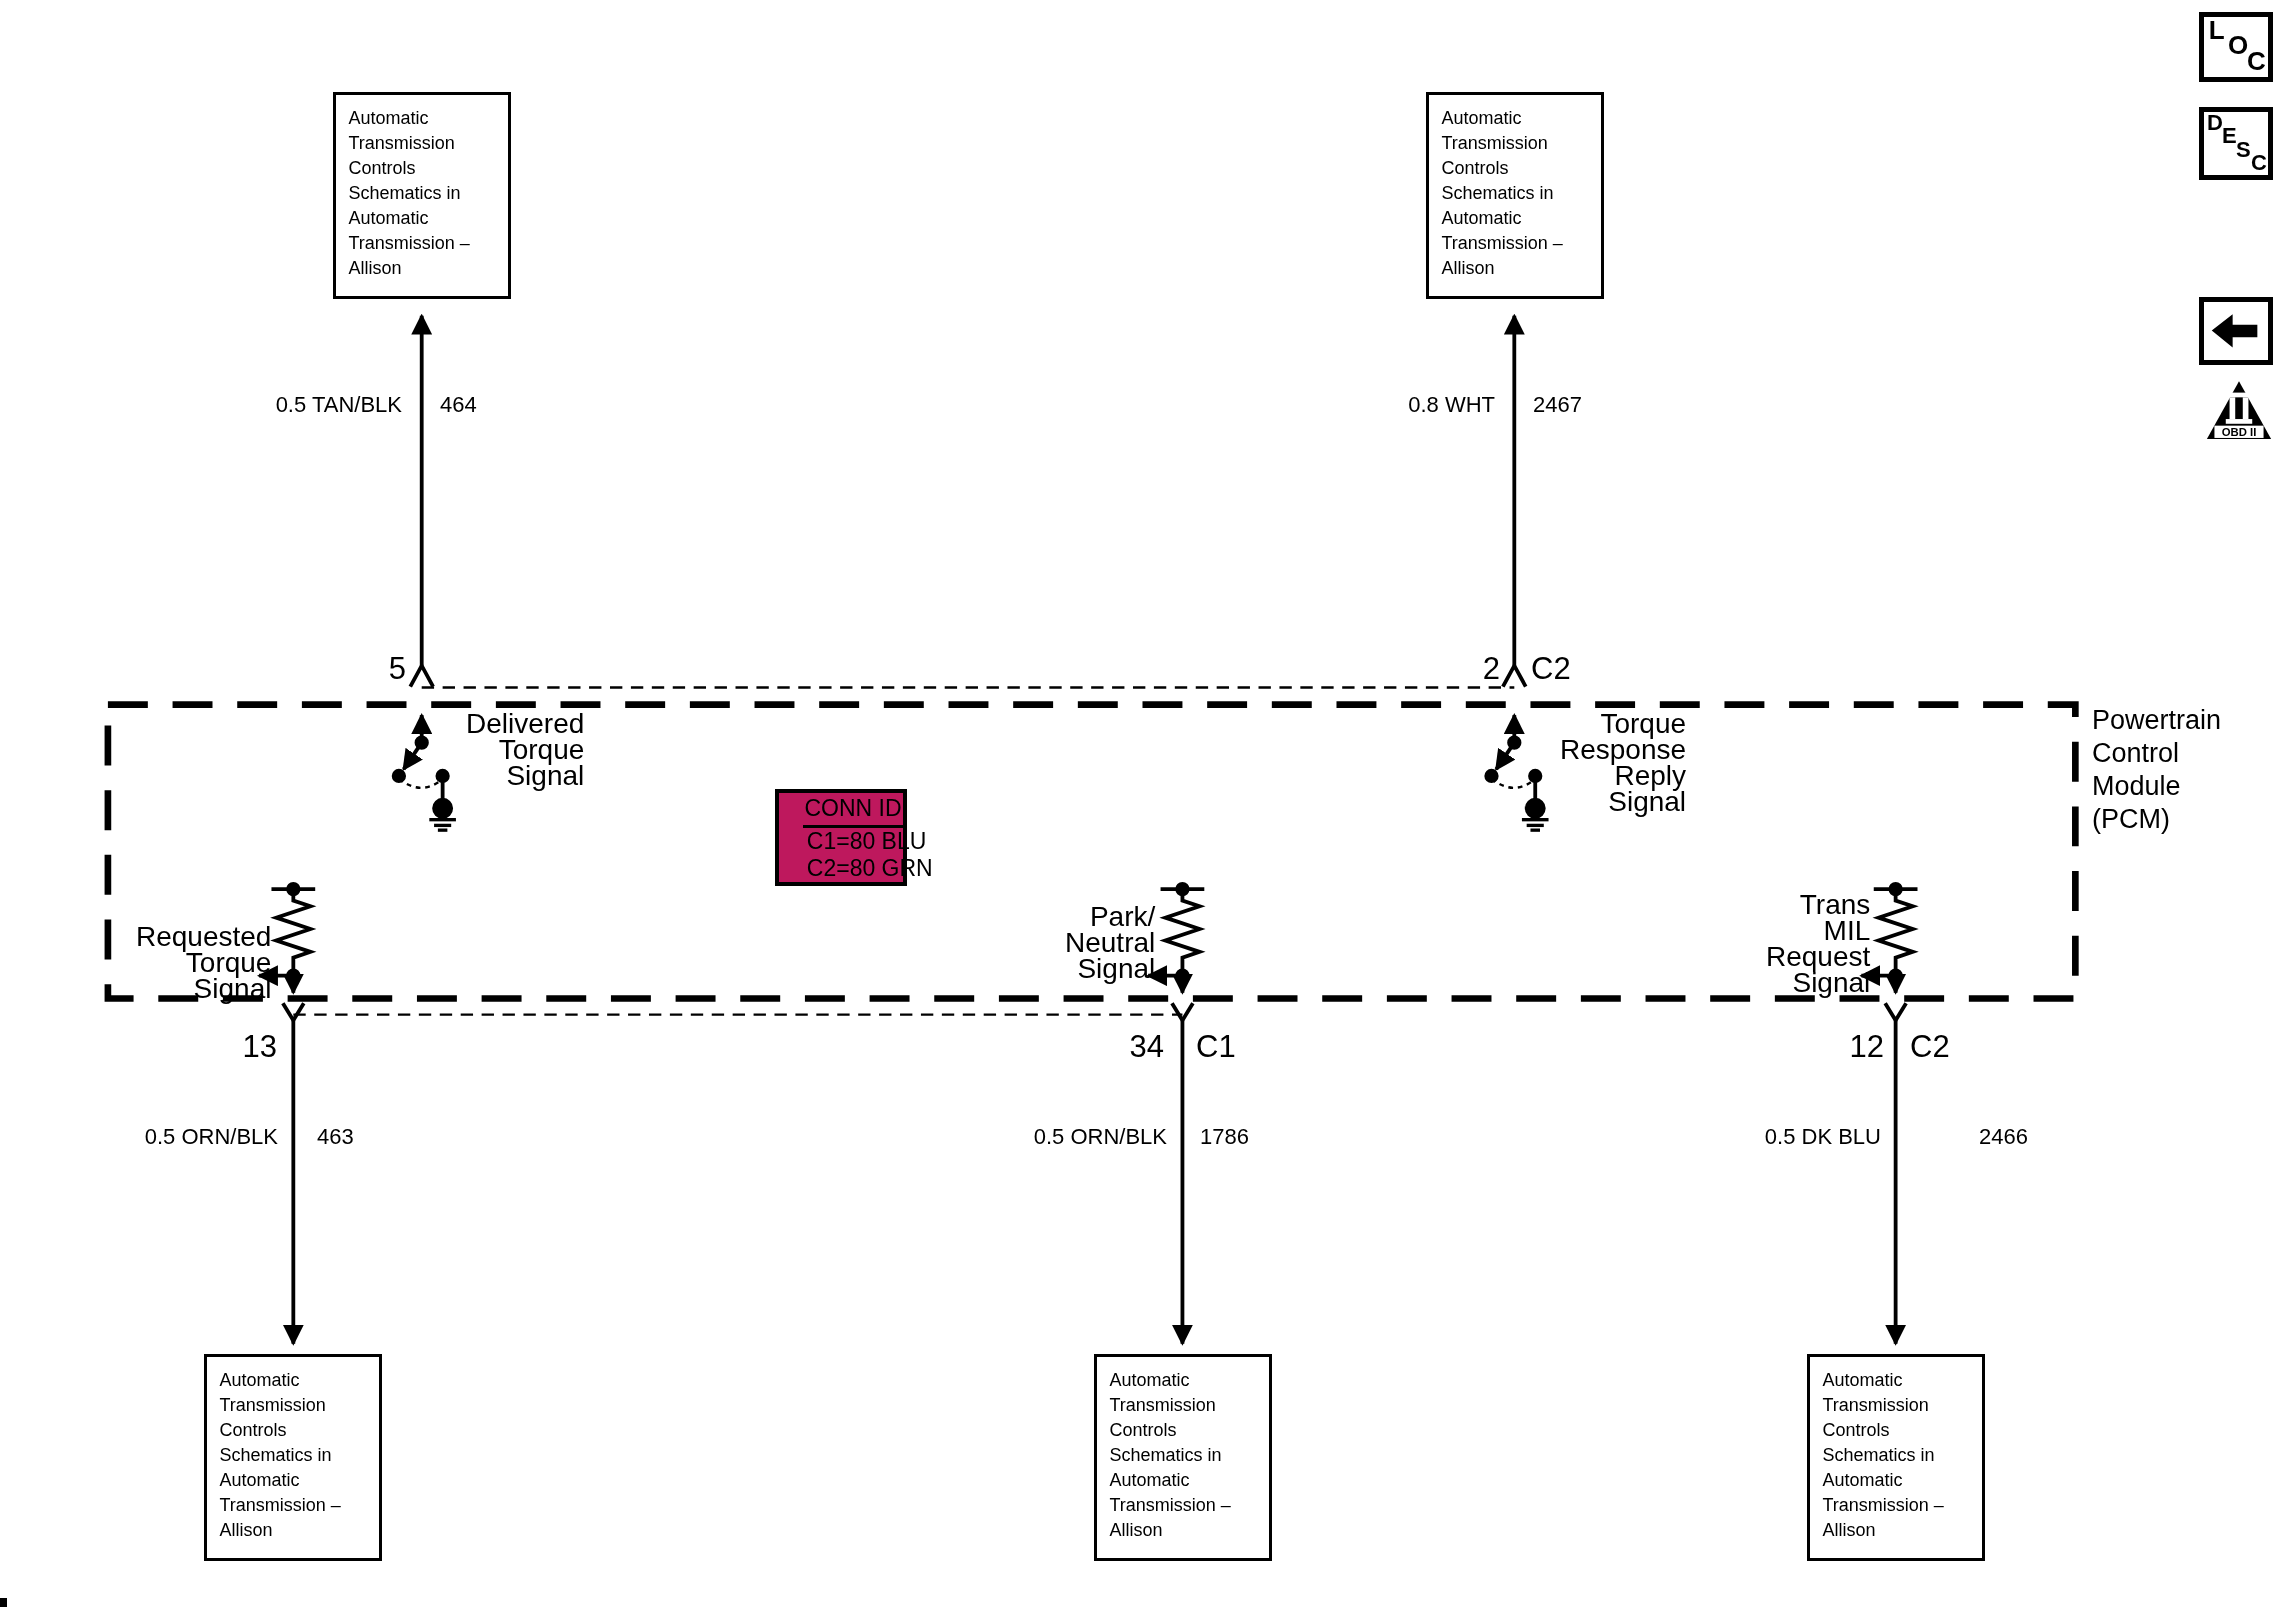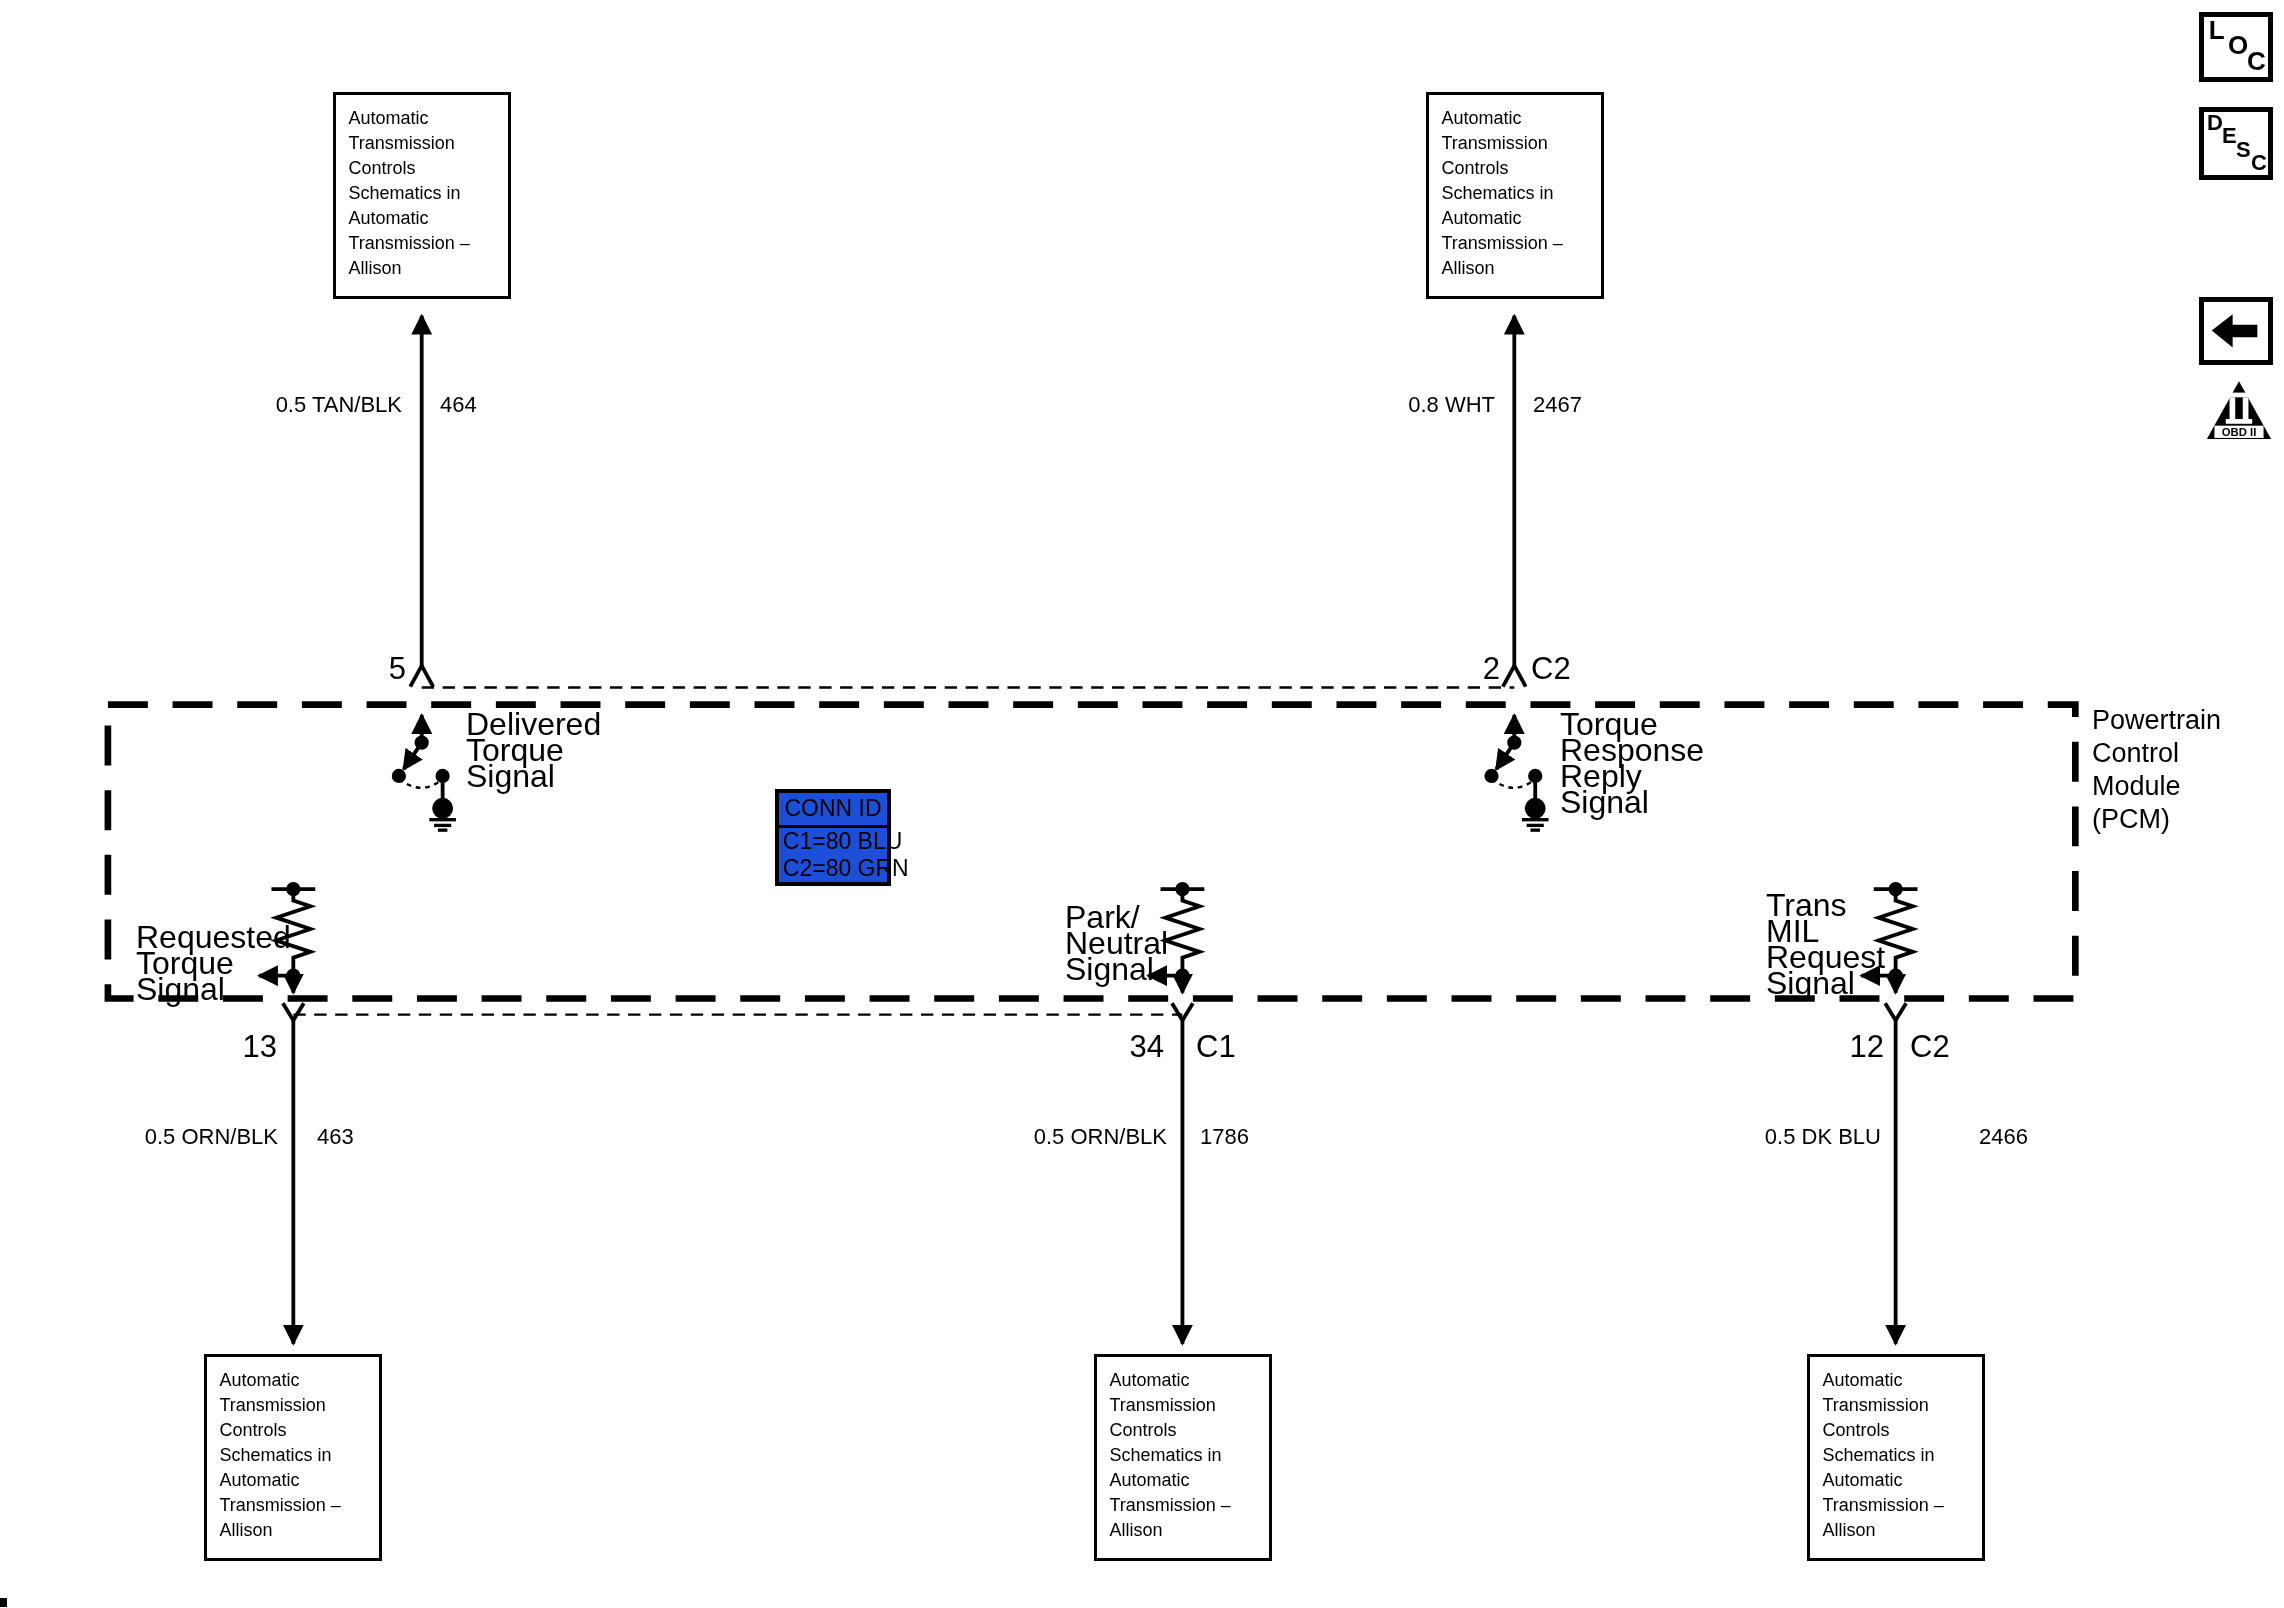--- a/index.html
+++ b/index.html
@@ -10,26 +10,26 @@
   .refbox{position:absolute;width:178px;height:207px;border:3.8px solid #000;
           box-sizing:border-box;padding:11.4px 5.7px 5.7px 12.4px;font-size:18px;
           line-height:25px;white-space:pre-line;background:#fff;}
   
   .wlabel{position:absolute;font-size:22px;white-space:nowrap;}
   .wlabel.r{text-align:right;width:259px;}
   
   .pin{position:absolute;font-size:31px;white-space:nowrap;}
   .pin.r{text-align:right;width:73px;}
   
-  .sig{position:absolute;font-size:32px;line-height:26px;white-space:pre-line;}
+  .sig{position:absolute;font-size:28px;line-height:26px;white-space:pre-line;text-align:right;}
   
   .pcmname{position:absolute;font-size:27px;line-height:33px;white-space:pre-line;}
   
-  .connbox{position:absolute;left:775px;top:789px;width:116px;border:4.8px solid #000;
-           box-sizing:border-box;background:#1d4ed8;}
+  .connbox{position:absolute;left:775px;top:789px;width:132px;border:4.8px solid #000;
+           box-sizing:border-box;background:#be185d;padding-left:24px;}
   .conntitle{font-size:23px;text-align:center;padding:1.9px 0 2.9px 0;border-bottom:3.8px solid #000;}
   .connrow{font-size:23px;line-height:25px;padding:1px 3.8px;white-space:nowrap;}
   
   .iconbox{position:absolute;left:2199px;width:74px;border:5.7px solid #000;
            box-sizing:border-box;background:#fff;}
   .iconbox span{position:absolute;font-size:26px;font-weight:bold;}
   #loc-box{top:12.4px;height:70px;}
   #desc-box{top:107px;height:73px;}
   #desc-box span{font-size:22px;}
   #back-box{top:297px;height:68px;}

